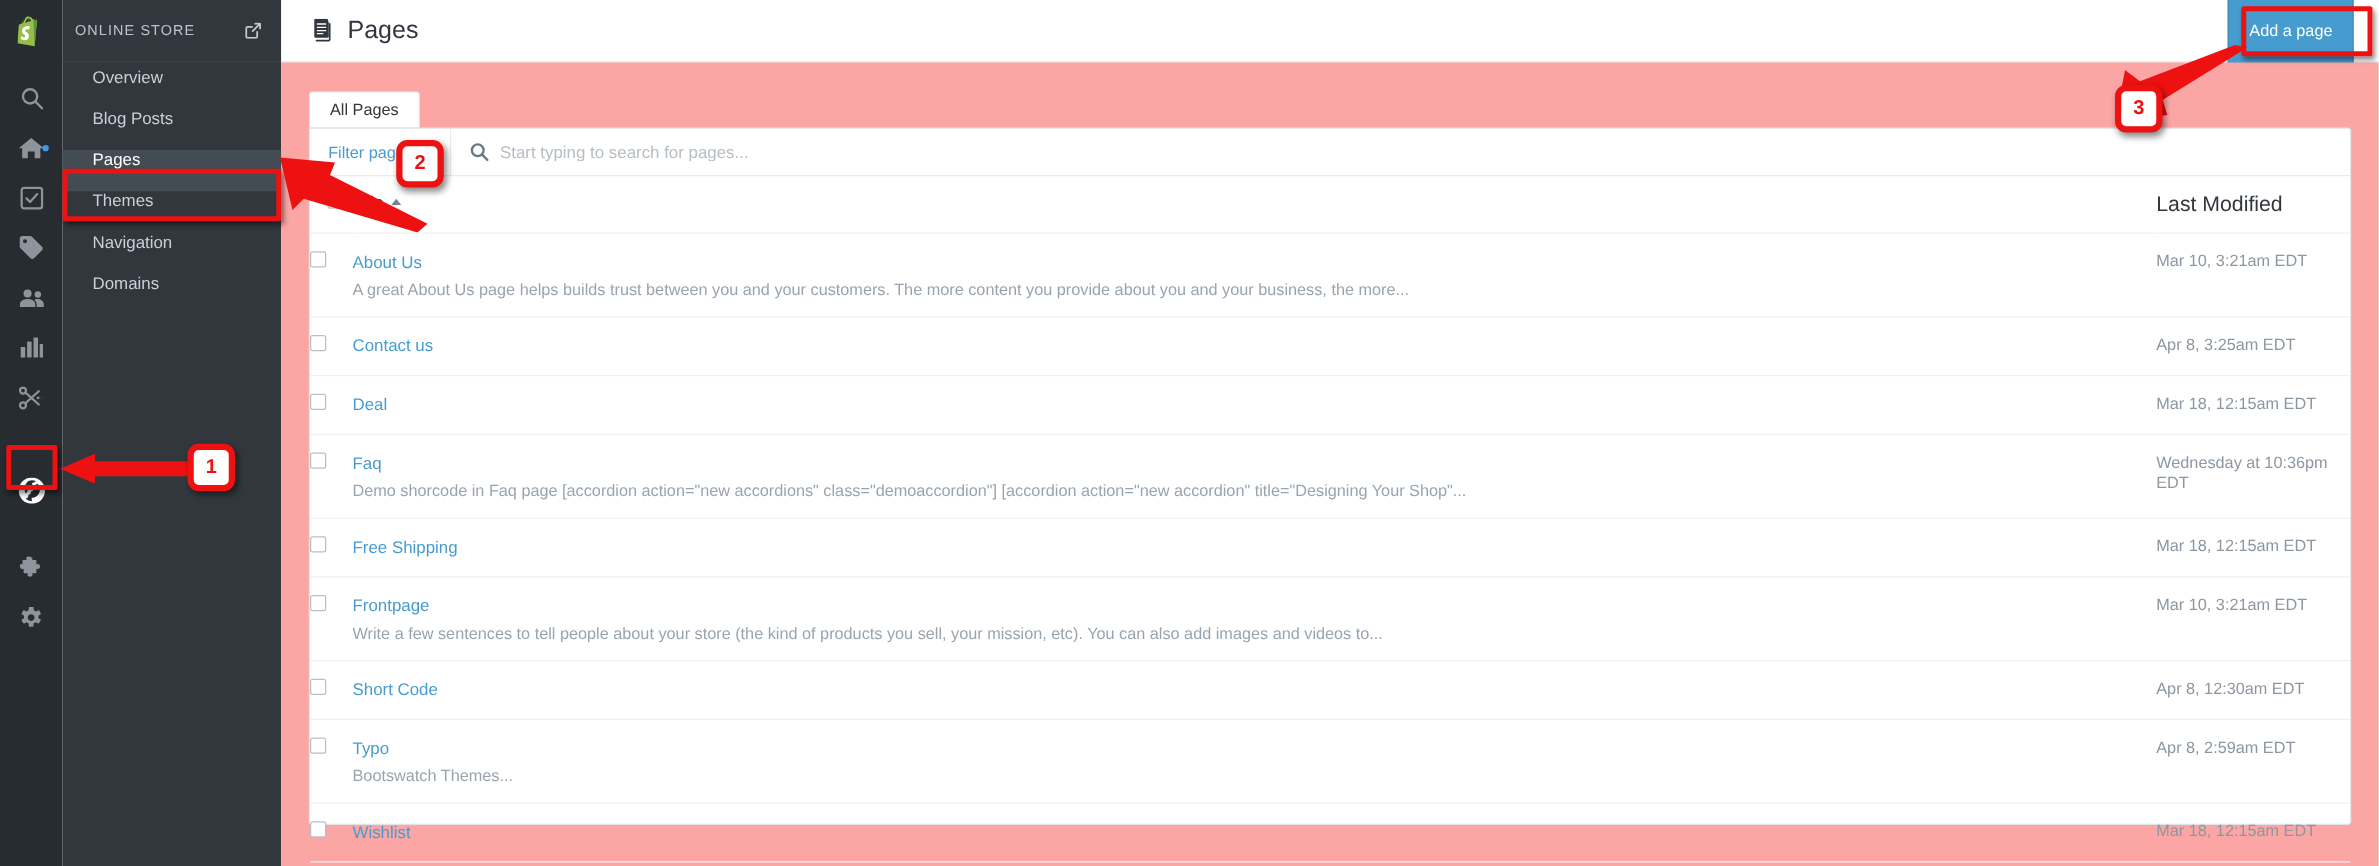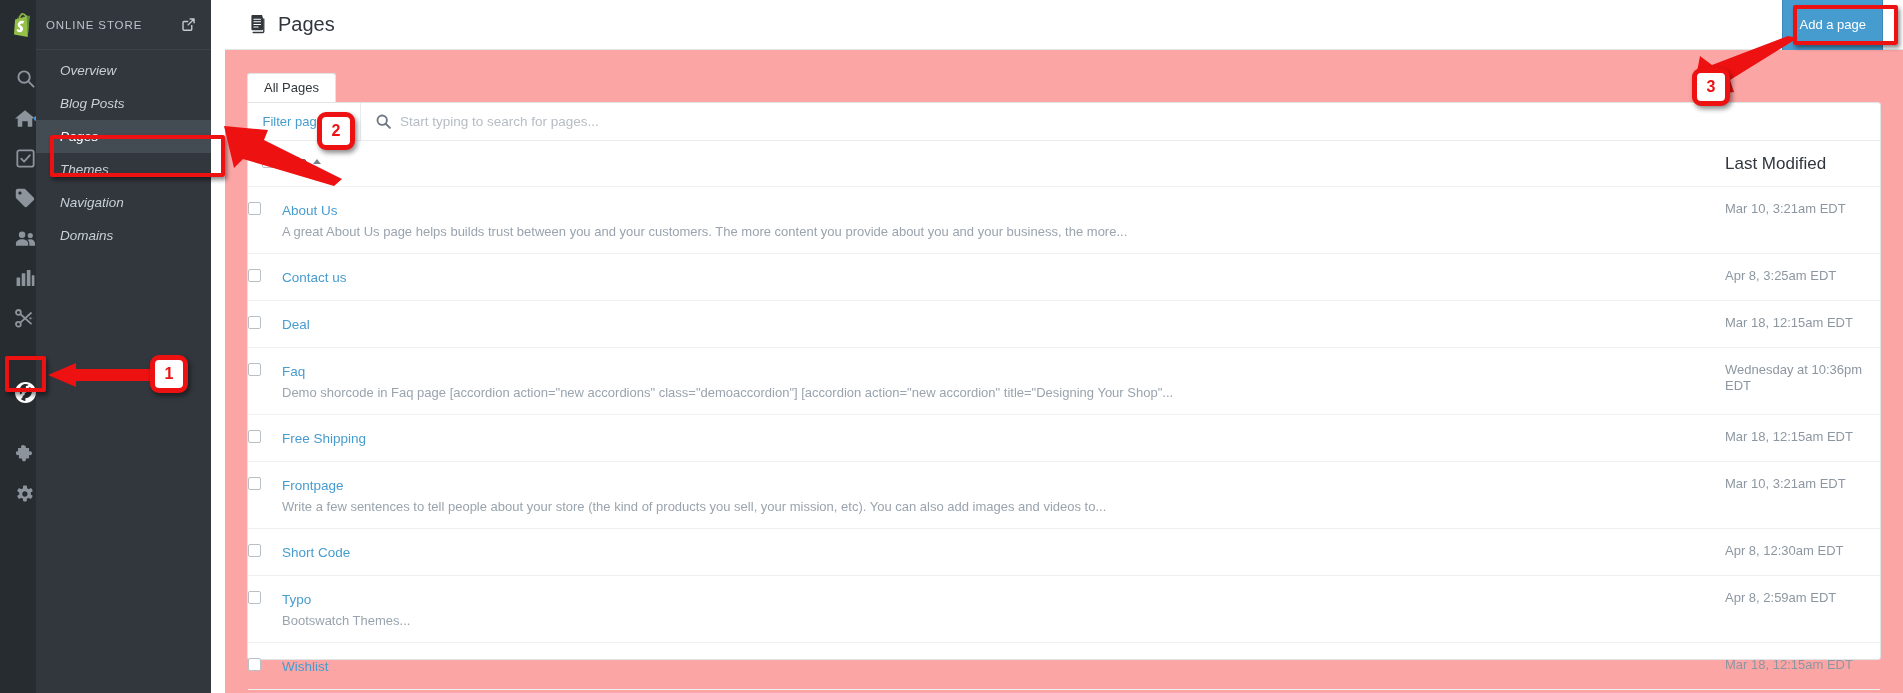--- a/index.html
+++ b/index.html
@@ -34,39 +34,39 @@
     width: 5px; height: 5px; border-radius: 50%;
     background: #3d9ae8;
   }
   .rail-icon.active { color: #ffffff; }
   .rail-spacer-a { height: 8px; }
   .rail-spacer-b { height: 34px; }
   .rail-spacer-c { height: 22px; }
 
   
   .secnav {
-    position: absolute; left: 36px; top: 0; width: 175px; height: 693px;
+    position: absolute; left: 50px; top: 0; width: 175px; height: 693px;
     background: #31373d;
   }
   .secnav-head {
     height: 50px; display: flex; align-items: center;
     justify-content: space-between;
     padding: 0 16px 0 10px;
     border-bottom: 1px solid #3b4248;
   }
   .secnav-title {
     color: #bcc3ca; font-size: 11.5px; letter-spacing: 0.9px;
     font-weight: 400;
   }
   .secnav-ext { color: #c3cad0; display: flex; align-items: center; }
   .secnav-list { padding-top: 4px; }
   .secnav-item {
-    height: 33px; display: flex; align-items: center;
+    height: 33px; display: flex; 
     padding-left: 24px;
-    color: #c9d0d6; font-size: 13.5px; font-style: italic;
+    color: #c9d0d6; font-size: 13.5px;
   }
   .secnav-item.selected { background: #434b53; color: #ffffff; }
 
   
   .topbar {
     position: absolute; left: 225px; top: 0; right: 0; height: 50px;
     background: #ffffff; border-bottom: 1px solid #e2e6e9;
     display: flex; align-items: center;
   }
   .topbar-icon { margin-left: 23px; color: #31373d; display: flex; }

